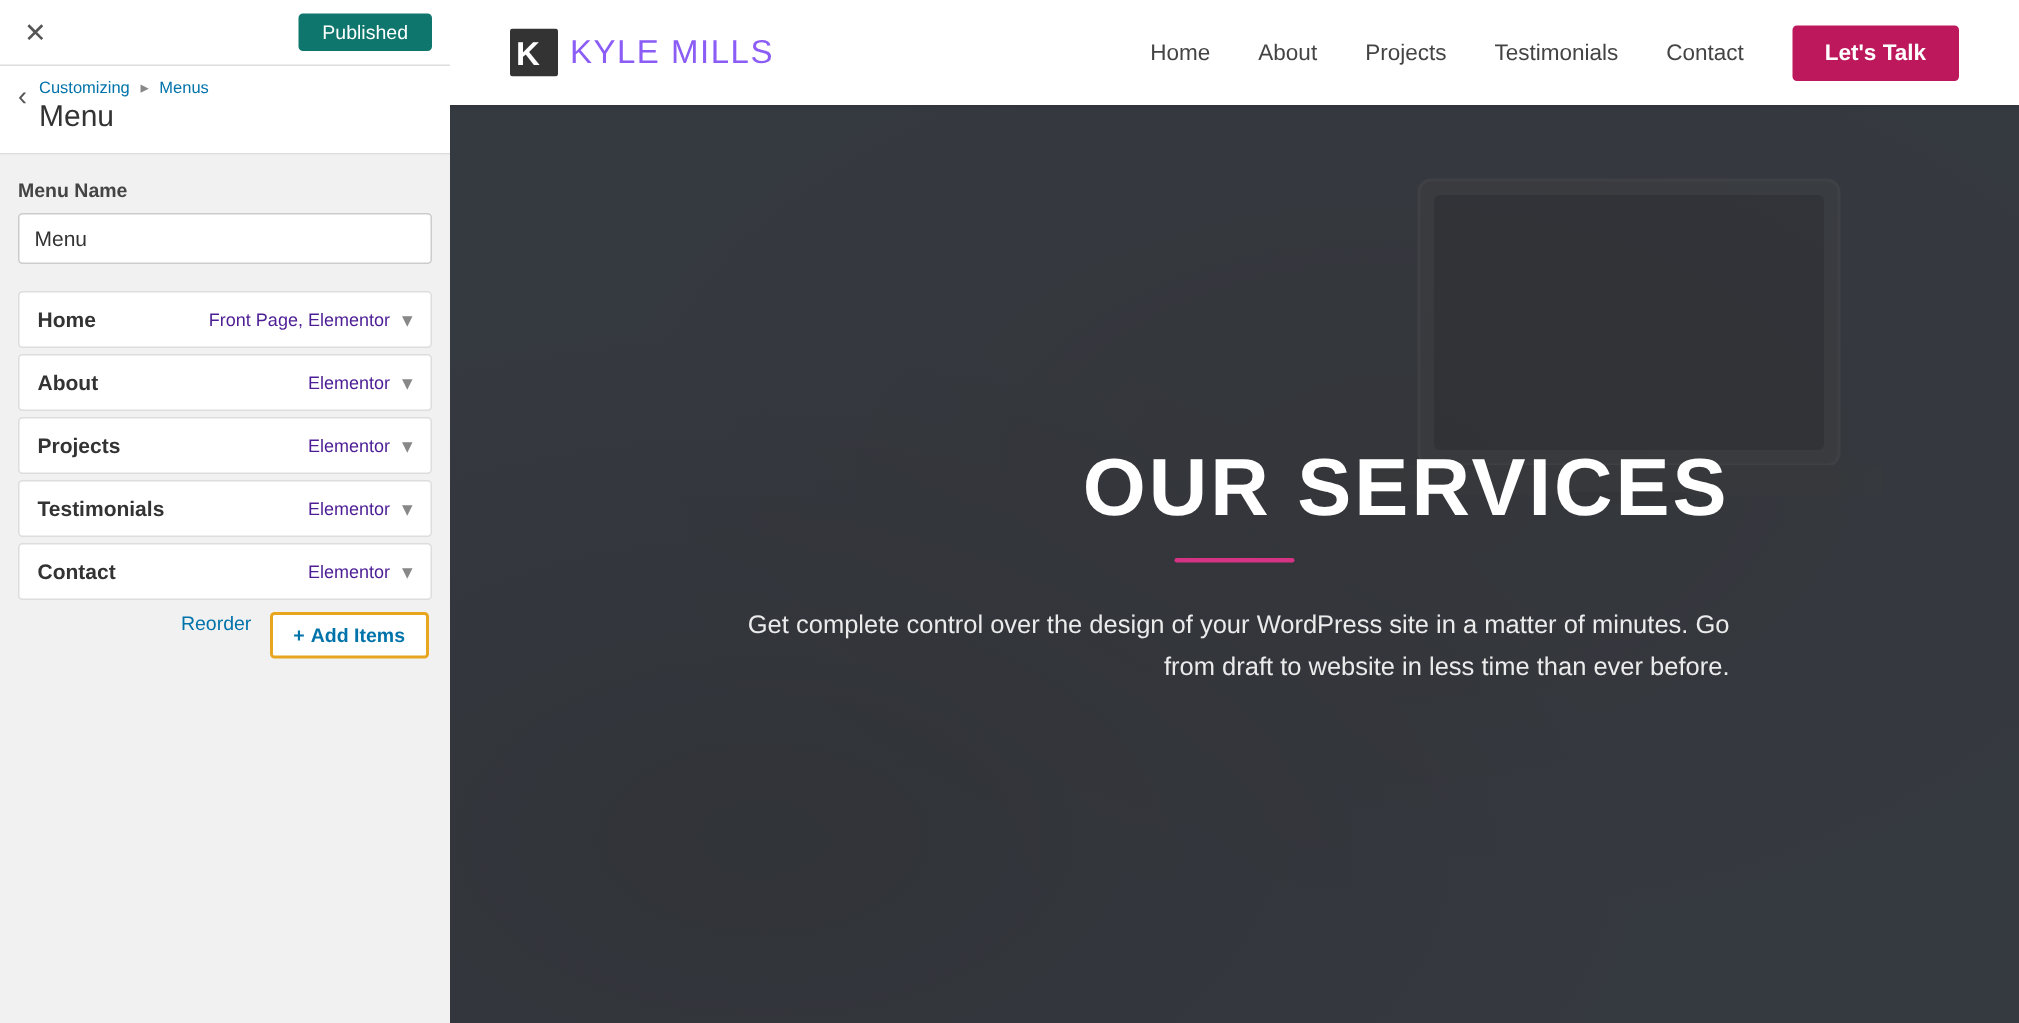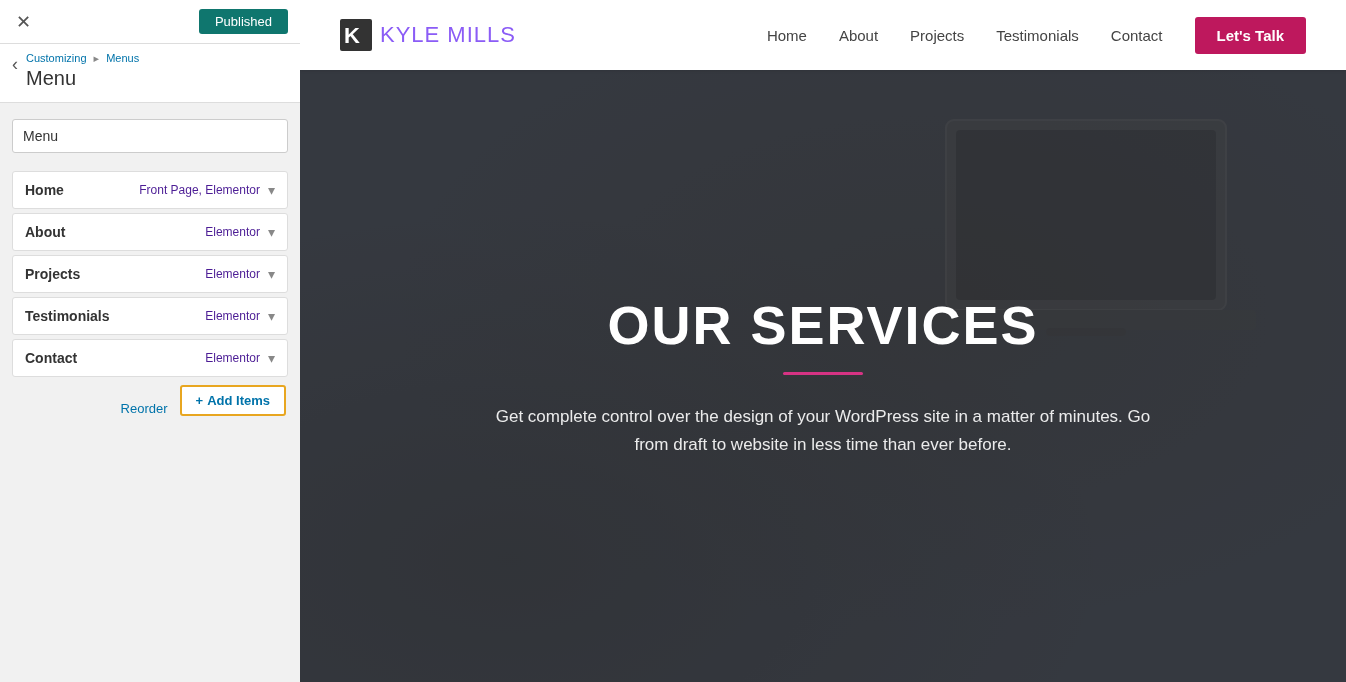--- a/index.html
+++ b/index.html
@@ -148,21 +148,21 @@
       color: #4c1d95;
     }
 
     .chevron-icon {
       font-size: 14px;
       color: #888;
     }
 
     .actions-row {
       display: flex;
-      align-items: flex-end;
+      align-items: flex-start;
       justify-content: flex-end;
       margin-top: 8px;
       gap: 12px;
       padding: 0 2px;
     }
 
     .reorder-btn {
       background: none;
       border: none;
       color: #0073aa;
@@ -269,21 +269,21 @@
     .hero-overlay {
       position: absolute;
       inset: 0;
       background: rgba(0,0,0,0.5);
       z-index: 1;
     }
 
     .hero-content {
       position: relative;
       z-index: 2;
-      text-align: center;
+      text-align: right;
       max-width: 700px;
       padding: 0 20px;
     }
 
     .hero-title {
       font-size: 54px;
       font-weight: 800;
       color: #fff;
       letter-spacing: 2px;
       margin-bottom: 16px;
@@ -334,20 +334,21 @@
       <div class="breadcrumb-text">
         <a href="#">Customizing</a>
         <span class="breadcrumb-arrow">▸</span>
         <a href="#">Menus</a>
       </div>
       <div class="panel-title">Menu</div>
     </div>
   </div>
 
   <div class="panel-body">
+    <div class="menu-name-label">Menu Name</div>
     <input class="menu-name-input" type="text" value="Menu" placeholder="Menu" style="">
 
     
     <div id="menu-items-container">
         <div class="menu-item">
       <div class="menu-item-left">
         <span class="menu-item-name">Home</span>
       </div>
       <div class="menu-item-right">
         <span class="menu-item-tag">Front Page, Elementor</span>

